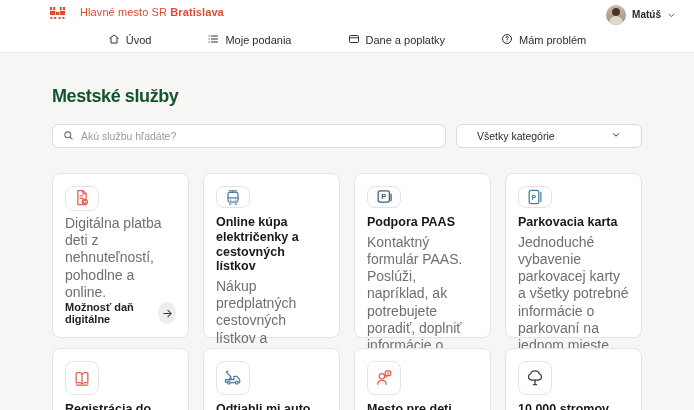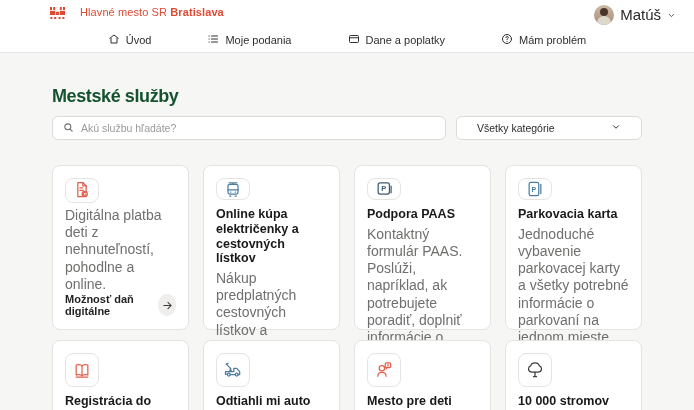--- a/index.html
+++ b/index.html
@@ -8,31 +8,31 @@
 
   
   .topbar { height:29px; background:#fff; display:flex; align-items:center; justify-content:space-between; padding:0 18px 0 50px; }
   .logo { display:flex; align-items:flex-start; gap:15px; cursor:pointer; }
   .logo-text { font-size:11px; color:#DD4B35; letter-spacing:.1px; }
   .logo-text b { font-weight:700; }
   .user-chip { display:flex; align-items:center; gap:6px; cursor:pointer; }
   .avatar { width:20px; height:20px; border-radius:50%; overflow:hidden; background:linear-gradient(180deg,#cbb9a8 0%,#a88d77 100%); position:relative; }
   .avatar::before { content:""; position:absolute; left:6px; top:3px; width:8px; height:8px; border-radius:50%; background:#4a3629; }
   .avatar::after { content:""; position:absolute; left:3px; top:11px; width:14px; height:10px; border-radius:7px 7px 0 0; background:#ded7cb; }
-  .user-name { font-size:15px; font-weight:400; color:#2a2a2a; }
+  .user-name { font-size:10px; font-weight:700; color:#2a2a2a; }
 
   .navbar { height:24px; background:#fff; border-bottom:1px solid #E8E8E8; display:flex; justify-content:center; gap:28px; }
   .nav-item { display:flex; align-items:center; gap:6px; font-size:11px; color:#2e2e2e; padding:0 14px; cursor:pointer; border-bottom:2px solid transparent; }
   .nav-item.active { color:#DD4B35; font-weight:600; border-bottom-color:#DD4B35; }
   .nav-item svg { flex:0 0 auto; }
 
   
   .main { background:#F6F6F5; height:357px; padding:0 52px; }
   .page-title { font-size:18px; font-weight:700; letter-spacing:-.4px; color:#14532d; padding-top:33px; }
-  .controls { display:flex; gap:10px; margin-top:9px; }
+  .controls { display:flex; gap:10px; margin-top:17px; }
   .searchbox { flex:1; height:24px; background:#fff; border:1px solid #DBDBD9; border-radius:6px; display:flex; align-items:center; gap:7px; padding:0 10px; }
   .searchbox input { border:none; outline:none; flex:1; font-size:10.5px; font-family:"Liberation Sans", sans-serif; color:#333; background:transparent; }
   .searchbox input::placeholder { color:#9a9a98; }
   .dropdown { width:186px; height:24px; background:#fff; border:1px solid #DBDBD9; border-radius:6px; display:flex; align-items:center; justify-content:space-between; padding:0 20px; font-size:10.5px; color:#2c2c2c; cursor:pointer; }
 
   .grid { display:grid; grid-template-columns:repeat(4,1fr); column-gap:14px; row-gap:10px; margin-top:25px; }
   .card { background:#fff; border:1px solid #E6E4E1; border-radius:8px; padding:12px; height:165px; display:flex; flex-direction:column; }
   .icon-box { width:34px; height:34px; border:1px solid #E6E4E1; border-radius:8px; display:flex; align-items:center; justify-content:center; }
   .card-title { margin-top:7px; font-size:12.5px; line-height:1.18; font-weight:700; color:#191919; }
   .card-desc { margin-top:4px; font-size:14px; line-height:1.23; color:#6f6f6d; }

